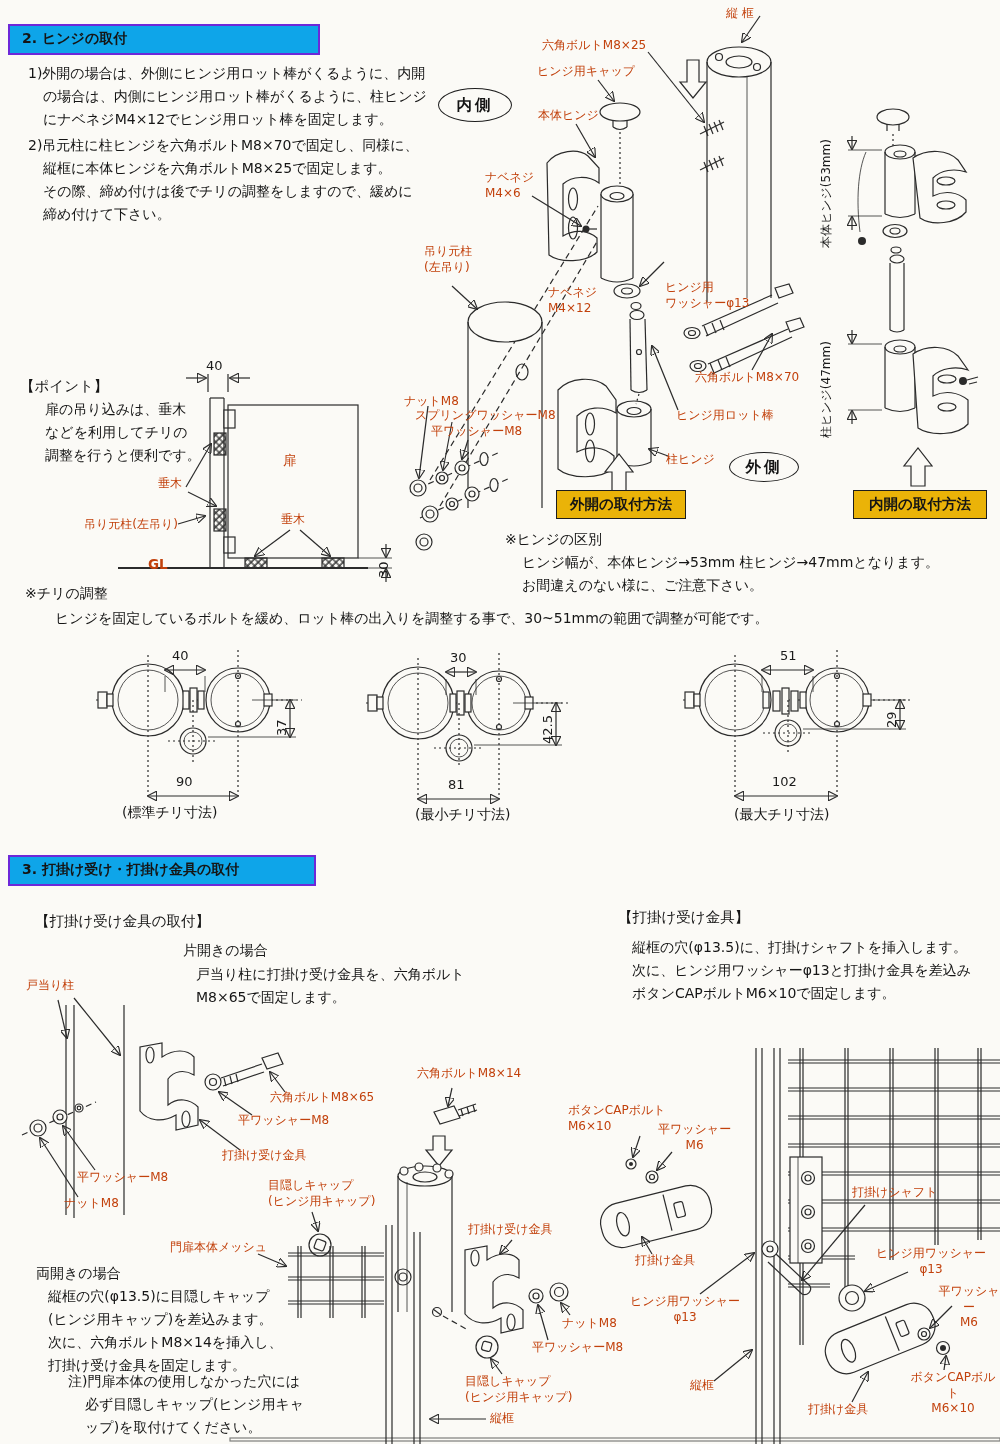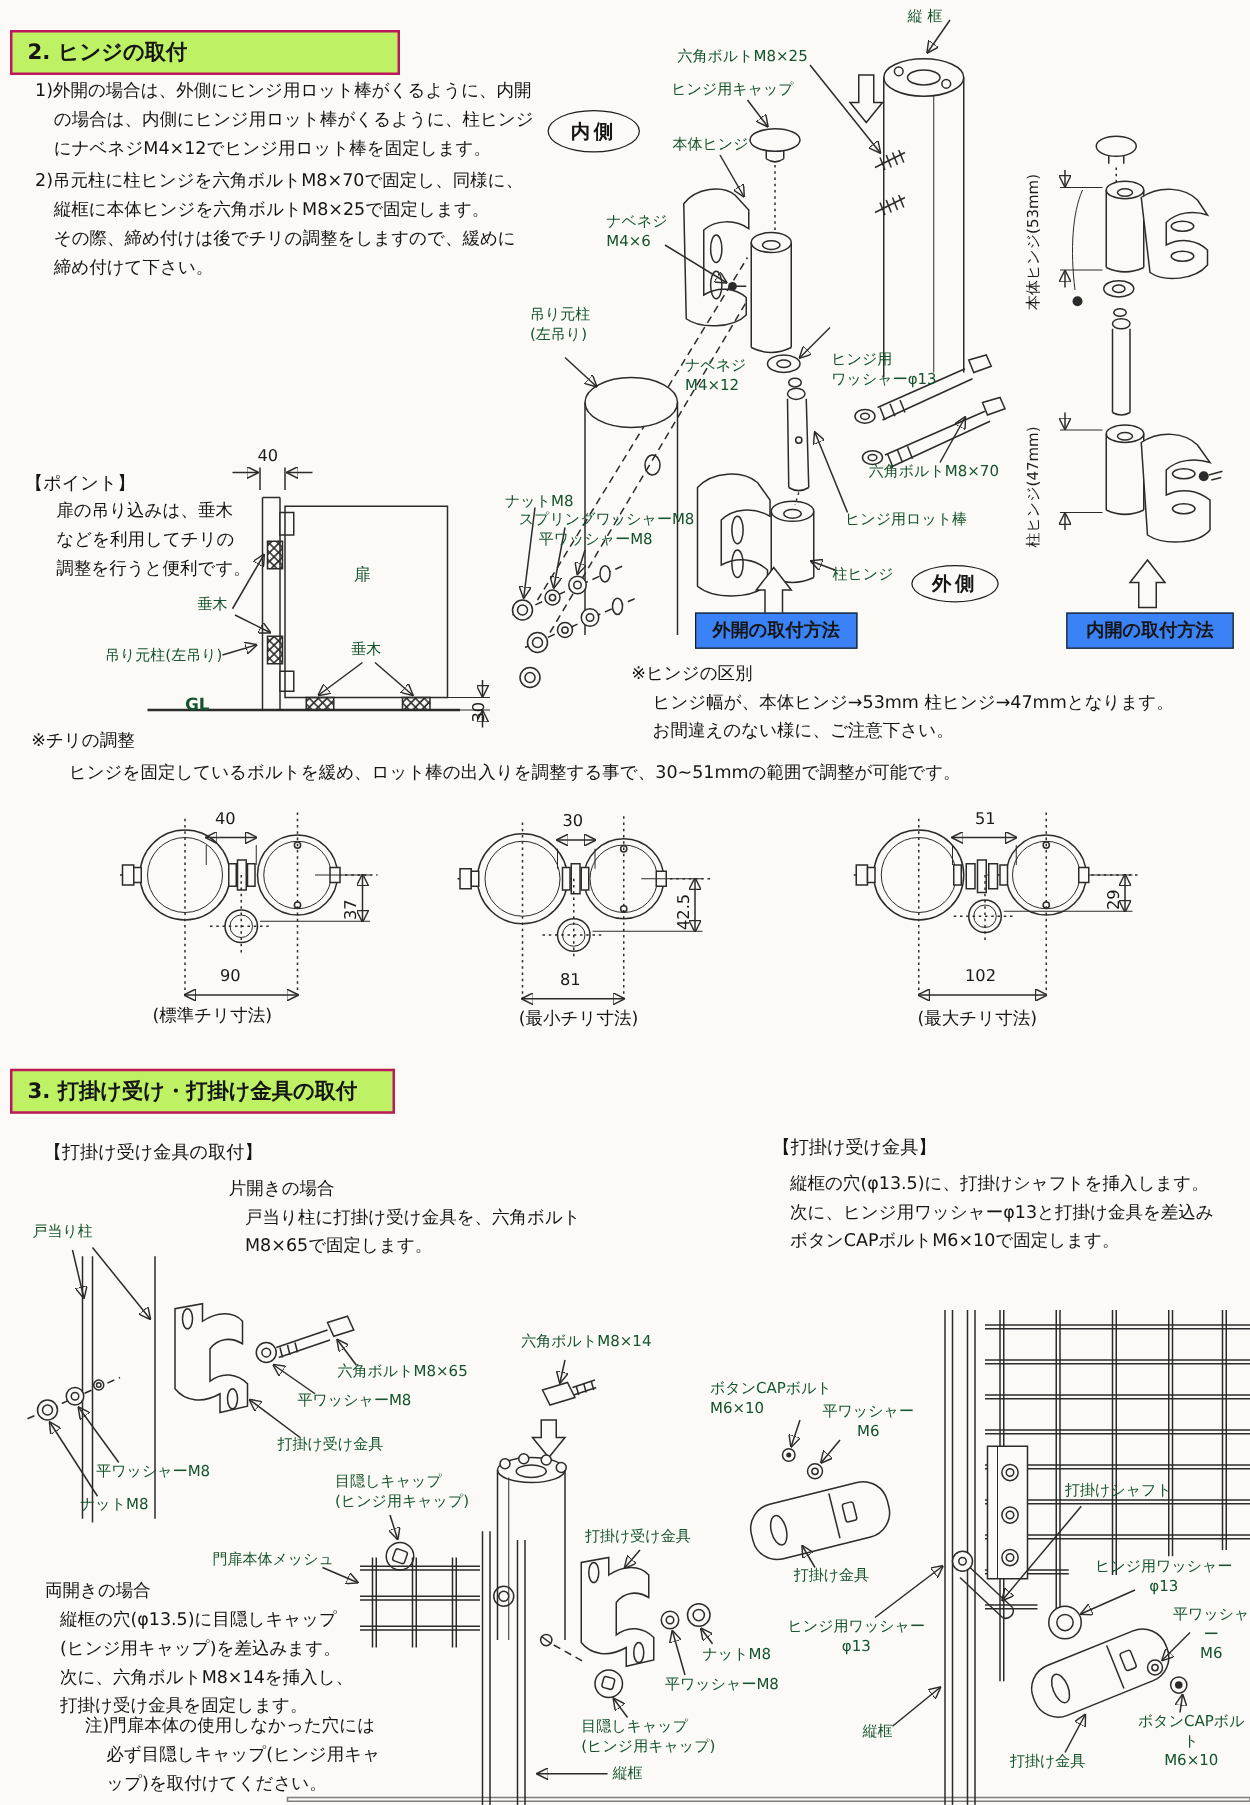--- a/index.html
+++ b/index.html
@@ -1,25 +1,25 @@
 <!DOCTYPE html>
 <html><head>
 <meta charset="utf-8">
 <style>
   html,body{margin:0;padding:0;background:#e8e8e4;}
   #page{position:relative;width:1000px;height:1444px;background:#fbfaf6;
         font-family:"DejaVu Sans","Liberation Sans",sans-serif;color:#151515;overflow:hidden;}
   .txt{position:absolute;font-size:14px;line-height:23px;white-space:pre-line;color:#151515;}
   .step{padding-left:15px;text-indent:-15px;}
-  .lb{position:absolute;font-size:12px;line-height:15.5px;white-space:pre-line;color:#14532d;}
+  .lb{position:absolute;font-size:12px;line-height:15.5px;white-space:pre-line;color:#c2410c;}
   .lb14{font-size:13.5px;line-height:17px;}
-  .ttlbox{position:absolute;border:2px solid #be185d;font-size:17px;font-weight:bold;
-          padding:4px 12px 5px 12px;background:#bef264;}
+  .ttlbox{position:absolute;border:2px solid #6d28d9;font-size:14px;font-weight:bold;
+          padding:4px 12px 5px 12px;background:#0ea5e9;}
   .methodbox{position:absolute;border:1.6px solid #1d1d1d;font-size:14.5px;font-weight:bold;
-             text-align:center;padding:4px 8px;background:#3b82f6;white-space:nowrap;}
+             text-align:center;padding:4px 8px;background:#eab308;white-space:nowrap;}
   .oval{position:absolute;border:1.6px solid #1d1d1d;border-radius:50%;font-size:15.5px;
         font-weight:bold;display:flex;align-items:center;justify-content:center;
         letter-spacing:3px;background:#fbfaf6;}
   .sub{position:absolute;font-size:14.5px;font-weight:normal;white-space:nowrap;}
   .vtext{position:absolute;transform:rotate(-90deg);transform-origin:0 0;white-space:nowrap;
          font-size:12px;color:#1a1a1a;}
   .dimn{position:absolute;font-size:13px;color:#1a1a1a;white-space:nowrap;}
   .cap14{position:absolute;font-size:14px;white-space:nowrap;}
   svg#art{position:absolute;left:0;top:0;overflow:visible;}
   svg#art line,svg#art path,svg#art rect,svg#art circle,svg#art ellipse,svg#art polyline
@@ -548,21 +548,21 @@
 <div class="vtext dimn" style="left:540px;top:744px;">42.5</div>
 <div class="dimn" style="left:448px;top:777px;">81</div>
 <div class="cap14" style="left:415px;top:806px;">(最小チリ寸法)</div>
 <div class="dimn" style="left:780px;top:648px;">51</div>
 <div class="vtext dimn" style="left:884px;top:728px;">29</div>
 <div class="dimn" style="left:772px;top:774px;">102</div>
 <div class="cap14" style="left:734px;top:806px;">(最大チリ寸法)</div>
 
 <div class="ttlbox" style="left:8px;top:855px;width:280px;">3. 打掛け受け・打掛け金具の取付</div>
 <div class="sub" style="left:35px;top:912px;">【打掛け受け金具の取付】</div>
-<div class="txt" style="left:183px;top:940px;">片開きの場合</div>
+<div class="txt" style="left:183px;top:940px;font-family:Liberation Mono, monospace;">片開きの場合</div>
 <div class="txt" style="left:196px;top:963px;width:340px;">戸当り柱に打掛け受け金具を、六角ボルト
 M8×65で固定します。</div>
 <div class="sub" style="left:618px;top:908px;">【打掛け受け金具】</div>
 <div class="txt" style="left:632px;top:936px;width:380px;">縦框の穴(φ13.5)に、打掛けシャフトを挿入します。
 次に、ヒンジ用ワッシャーφ13と打掛け金具を差込み
 ボタンCAPボルトM6×10で固定します。</div>
 
 <div class="lb" style="left:26px;top:978px;">戸当り柱</div>
 <div class="lb" style="left:270px;top:1090px;">六角ボルトM8×65</div>
 <div class="lb" style="left:238px;top:1113px;">平ワッシャーM8</div>

